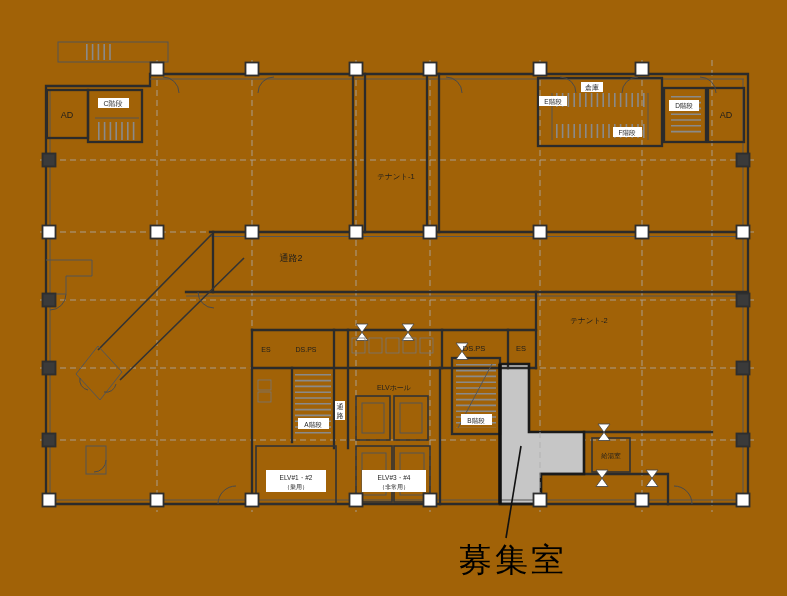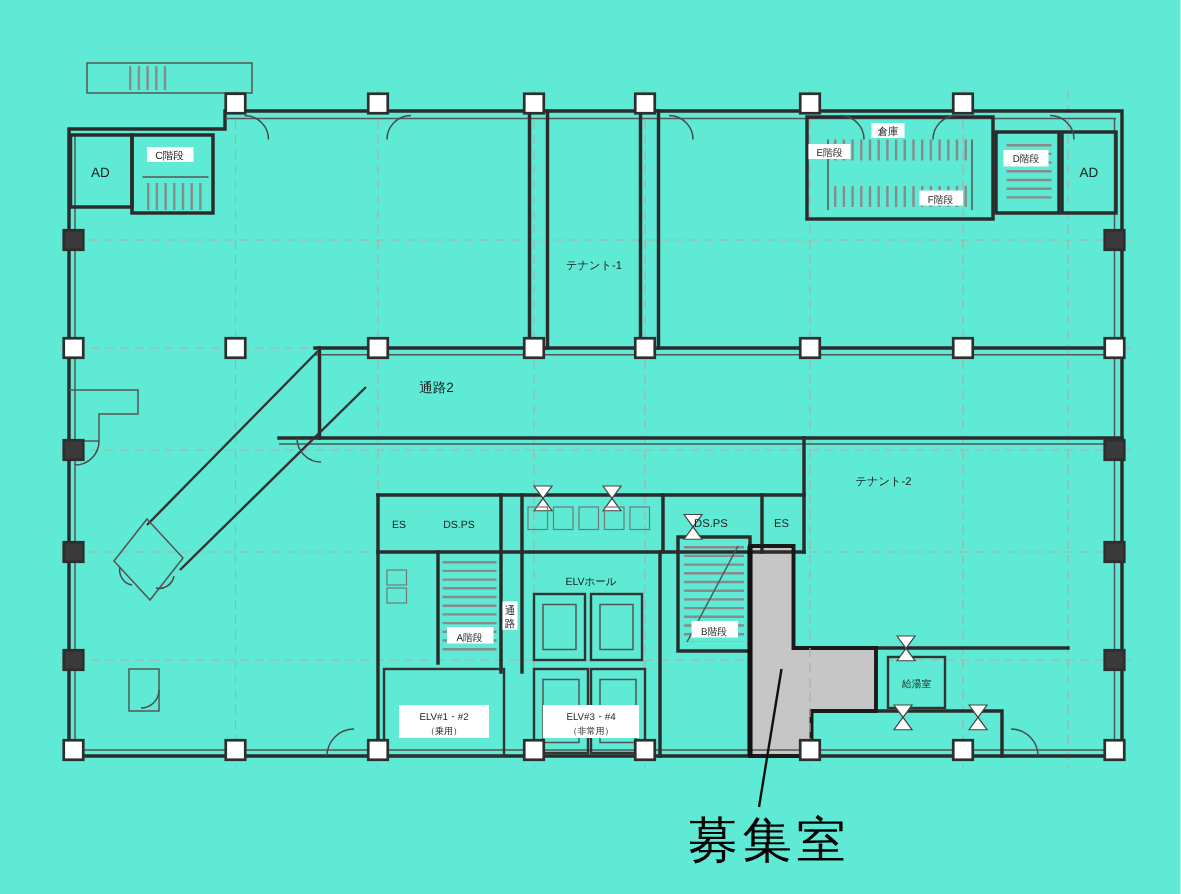--- a/index.html
+++ b/index.html
@@ -1,16 +1,16 @@
 <!DOCTYPE html>
 <html><head>
 <meta charset="utf-8">
 <style>
   html,body{margin:0;padding:0;background:#fff;}
-  #stage{position:relative;width:787px;height:596px;background:#5eead4;overflow:hidden;}
+  #stage{position:relative;width:787px;height:596px;background:#a16207;overflow:hidden;}
   svg{display:block;}
   .w2{stroke:#2b2b2b;stroke-width:2.3;fill:none;stroke-linecap:square;}
   .w15{stroke:#333;stroke-width:1.6;fill:none;}
   .w1{stroke:#555;stroke-width:1;fill:none;}
   .thin{stroke:#777;stroke-width:.8;fill:none;}
   .grid{stroke:#adadad;stroke-width:.8;stroke-dasharray:6 4;fill:none;}
   .tread{stroke:#8a8a8a;fill:none;stroke-dasharray:1.6 4.2;}
   .arc{stroke:#4a4a4a;stroke-width:1;fill:none;}
   .col{fill:#fff;stroke:#2e2e2e;stroke-width:1.8;}
   .colD{fill:#3a3a3a;stroke:#2e2e2e;stroke-width:1.8;}

